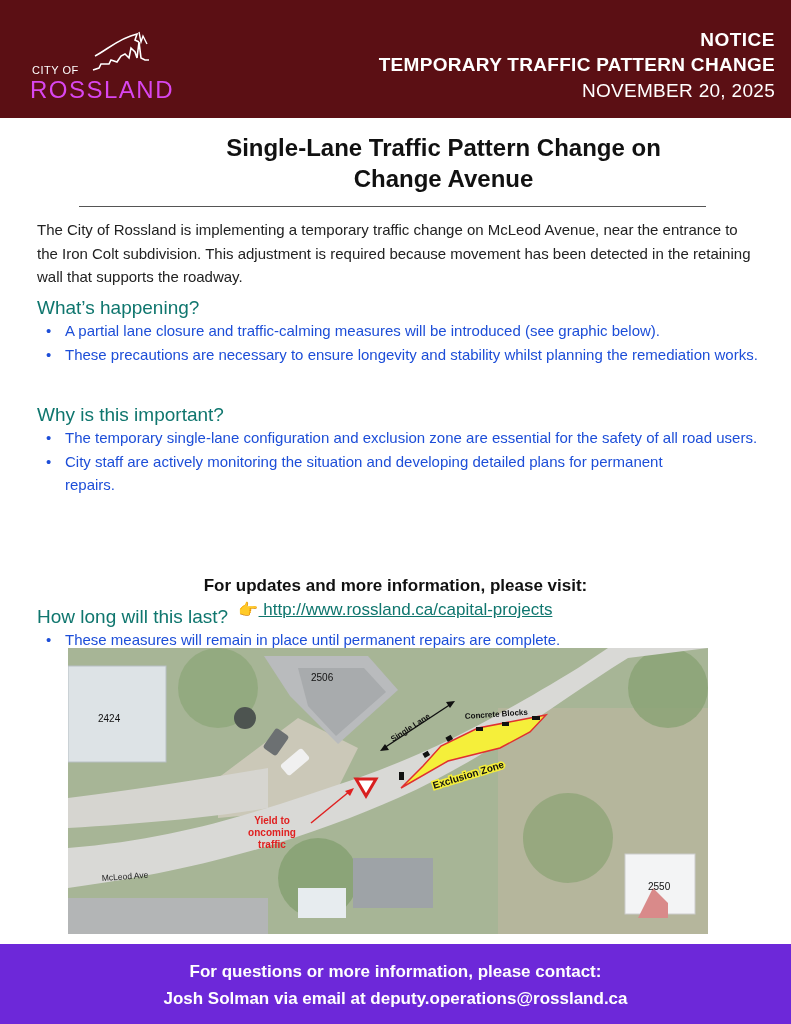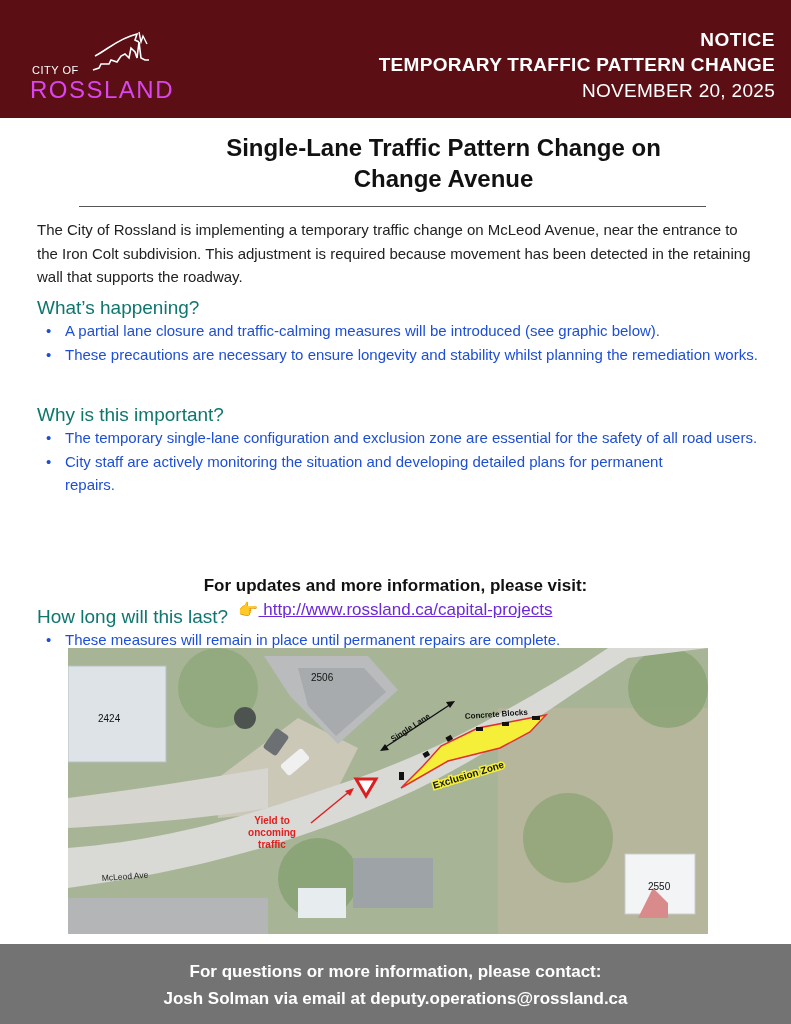--- a/index.html
+++ b/index.html
@@ -16,24 +16,24 @@
   .title { position:absolute; left:0; top:132px; width:791px; text-align:center; font-size:24px; font-weight:bold; line-height:31px; color:#111;padding-left:48px; }
   .rule { position:absolute; left:79px; top:206px; width:627px; height:1px; background:#555; }
   .intro { position:absolute; left:37px; top:218px; width:720px; font-size:15px; line-height:23.5px; color:#222; }
   .section { position:absolute; left:37px; width:730px; }
   .section h3 { margin:0; font-size:19px; font-weight:normal; line-height:22px; color:#0f766e; }
   .section ul { margin:0; padding-left:28px; list-style:none; }
   .section li { position:relative; font-size:15px; line-height:23.5px; color:#1d4ed8; }
   .section li::before { content:"\2022"; position:absolute; left:-19px; top:0; font-size:15px; }
   .updates { position:absolute; left:0; top:574px; width:791px; text-align:center; }
   .updates-title { font-size:17px; font-weight:bold; line-height:24px; color:#111; }
-  .updates-link { font-size:17px; line-height:24px; color:#6d28d9; text-decoration:underline; }
+  .updates-link { font-size:17px; line-height:24px; color:#0f766e; text-decoration:underline; }
   .pointer { color:#f2c94c; text-decoration:none; display:inline-block; }
   .map { position:absolute; left:68px; top:648px; width:640px; height:286px; overflow:hidden; background:#a9b39a; }
-  .footer { position:absolute; left:0; top:944px; width:791px; height:80px; background:#737373; text-align:center; color:#fff; }
+  .footer { position:absolute; left:0; top:944px; width:791px; height:80px; background:#6d28d9; text-align:center; color:#fff; }
   .footer p { margin:0; font-size:17px; font-weight:bold; line-height:27px; }
   .footer .f1 { padding-top:14px; }
   .maplabel { font-family:"Liberation Sans", sans-serif; }
 </style>
 </head>
 <body>
 
 <div class="header">
   <div class="logo">
     <svg width="80" height="48" viewBox="0 0 80 48">

